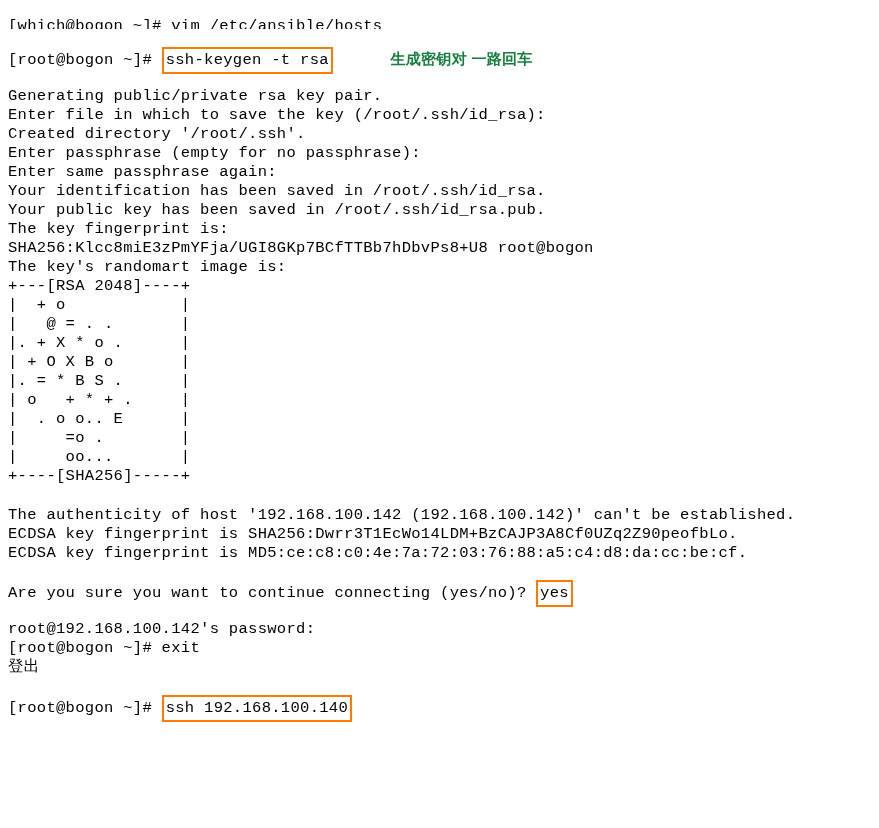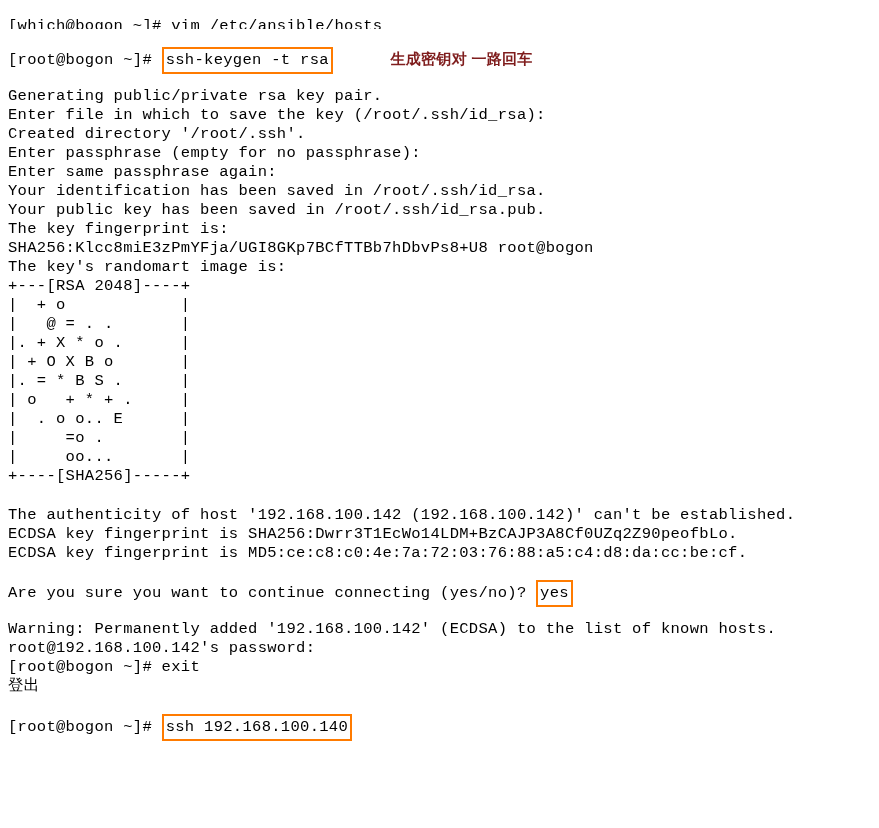--- a/index.html
+++ b/index.html
@@ -21,34 +21,34 @@
   }
   .line { position: relative; white-space: pre; height: 19px; }
   .box {
     border: 2px solid #ff7b00;
     display: inline-block;
     padding: 4px 2px;
     margin: -2px 0;
     line-height: 1.0;
   }
   .anno {
-    color: #7f1d1d;
+    color: #15803d;
     font-family: "Microsoft YaHei", Arial, sans-serif;
     font-weight: bold;
     font-size: 15px;
     display: inline-block;
   }
 </style>
 </head>
 <body>
 
 <div class="terminal">
 <div class="line" style="overflow:hidden;height:12px;margin-top:-6px">[which@bogon ~]# vim /etc/ansible/hosts</div>
 <div class="line"><span>[root@bogon ~]# </span><span class="box">ssh-keygen -t rsa</span>      <span class="anno">生成密钥对 一路回车</span></div>
 <div id="kg"><div class="line">Generating public/private rsa key pair.</div><div class="line">Enter file in which to save the key (/root/.ssh/id_rsa):</div><div class="line">Created directory '/root/.ssh'.</div><div class="line">Enter passphrase (empty for no passphrase):</div><div class="line">Enter same passphrase again:</div><div class="line">Your identification has been saved in /root/.ssh/id_rsa.</div><div class="line">Your public key has been saved in /root/.ssh/id_rsa.pub.</div><div class="line">The key fingerprint is:</div><div class="line">SHA256:Klcc8miE3zPmYFja/UGI8GKp7BCfTTBb7hDbvPs8+U8 root@bogon</div><div class="line">The key's randomart image is:</div><div class="line">+---[RSA 2048]----+</div><div class="line">|  + o            |</div><div class="line">|   @ = . .       |</div><div class="line">|. + X * o .      |</div><div class="line">| + O X B o       |</div><div class="line">|. = * B S .      |</div><div class="line">| o   + * + .     |</div><div class="line">|  . o o.. E      |</div><div class="line">|     =o .        |</div><div class="line">|     oo...       |</div><div class="line">+----[SHA256]-----+</div></div>
 <div id="s1a"><div class="line">The authenticity of host '192.168.100.142 (192.168.100.142)' can't be established.</div><div class="line">ECDSA key fingerprint is SHA256:Dwrr3T1EcWo14LDM+BzCAJP3A8Cf0UZq2Z90peofbLo.</div><div class="line">ECDSA key fingerprint is MD5:ce:c8:c0:4e:7a:72:03:76:88:a5:c4:d8:da:cc:be:cf.</div></div>
 <div class="line"><span>Are you sure you want to continue connecting (yes/no)? </span><span class="box">yes</span></div>
-<div id="s1b"><div class="line">Warning: Permanently added '192.168.100.142' (ECDSA) to the list of known hosts.</div><div class="line">root@192.168.100.142's password:</div><div class="line">[root@bogon ~]# exit</div><div class="line">登出</div></div>
+<div id="s1b"><div class="line">root@192.168.100.142's password:</div><div class="line">[root@bogon ~]# exit</div><div class="line">登出</div></div>
 <div class="line"><span>[root@bogon ~]# </span><span class="box">ssh 192.168.100.140</span></div>
 
 
 
 </div>
 
 </body></html>

